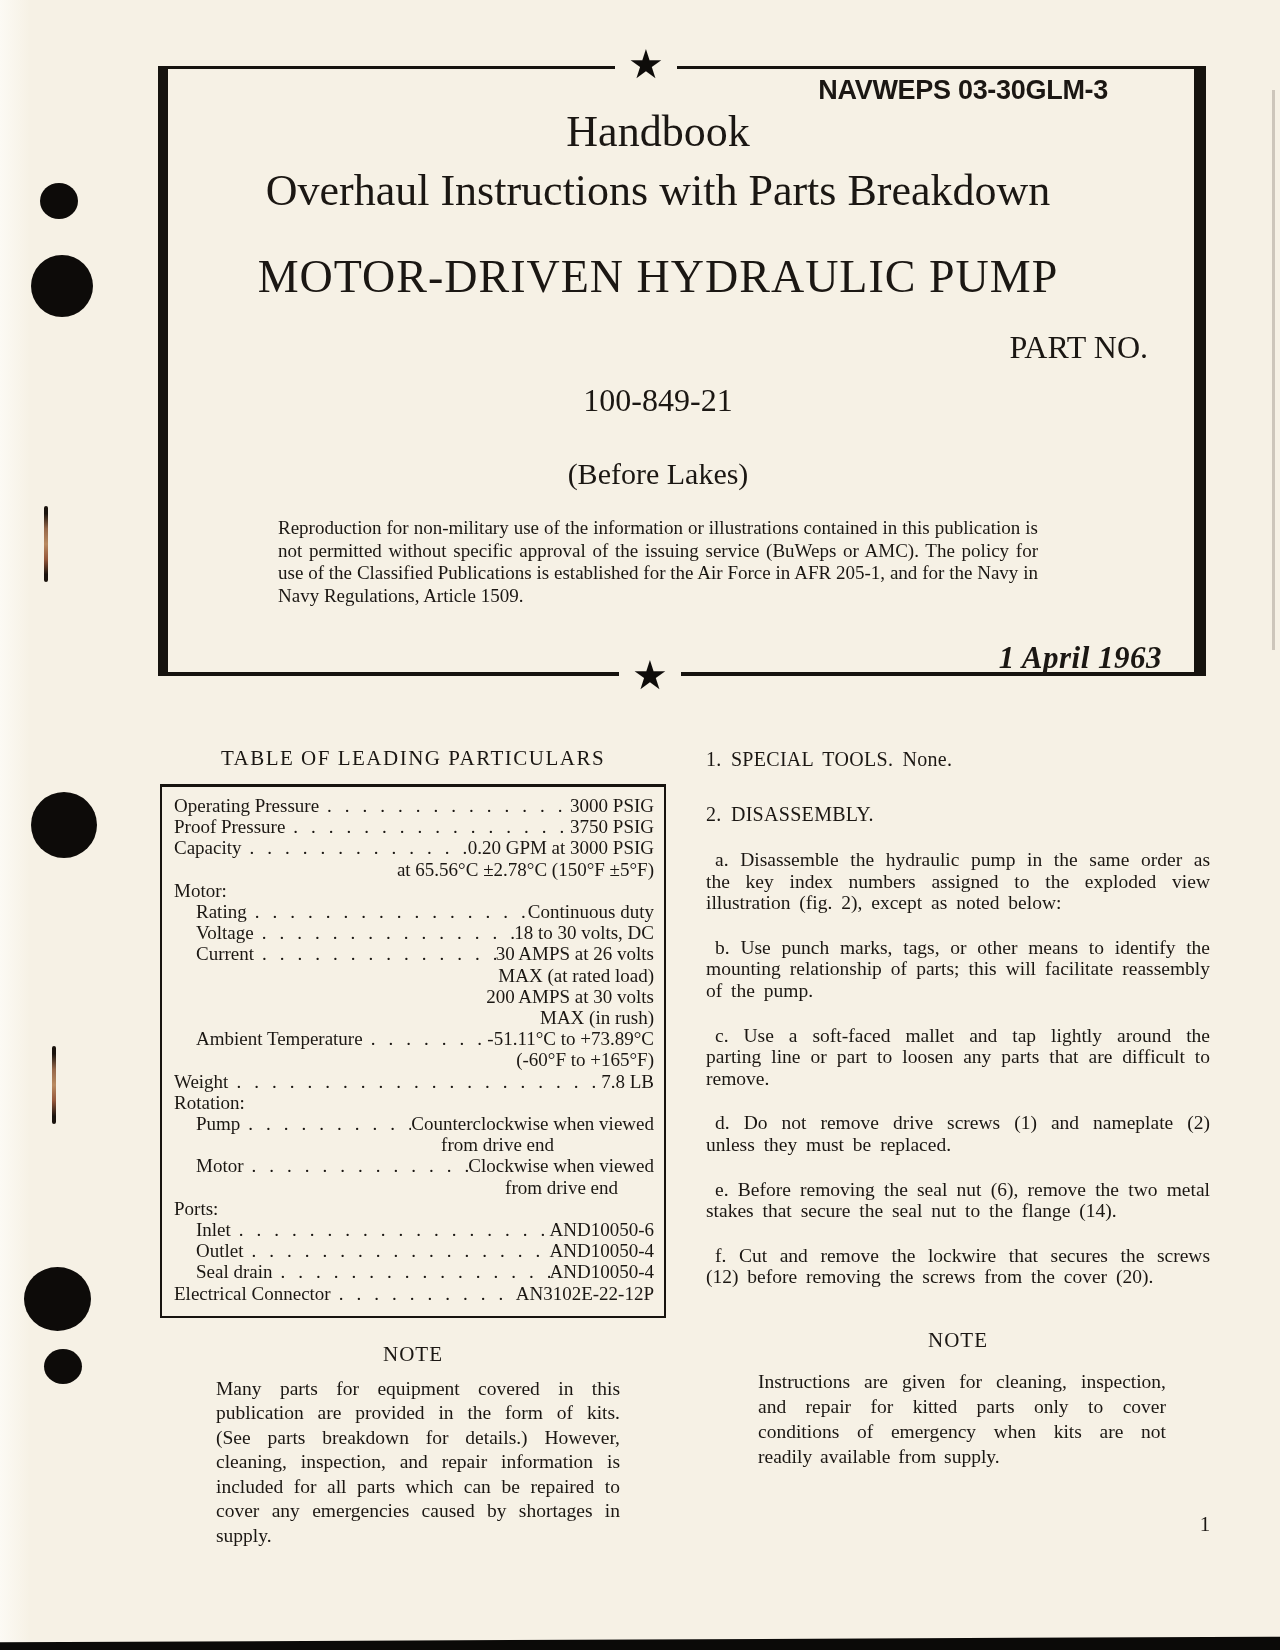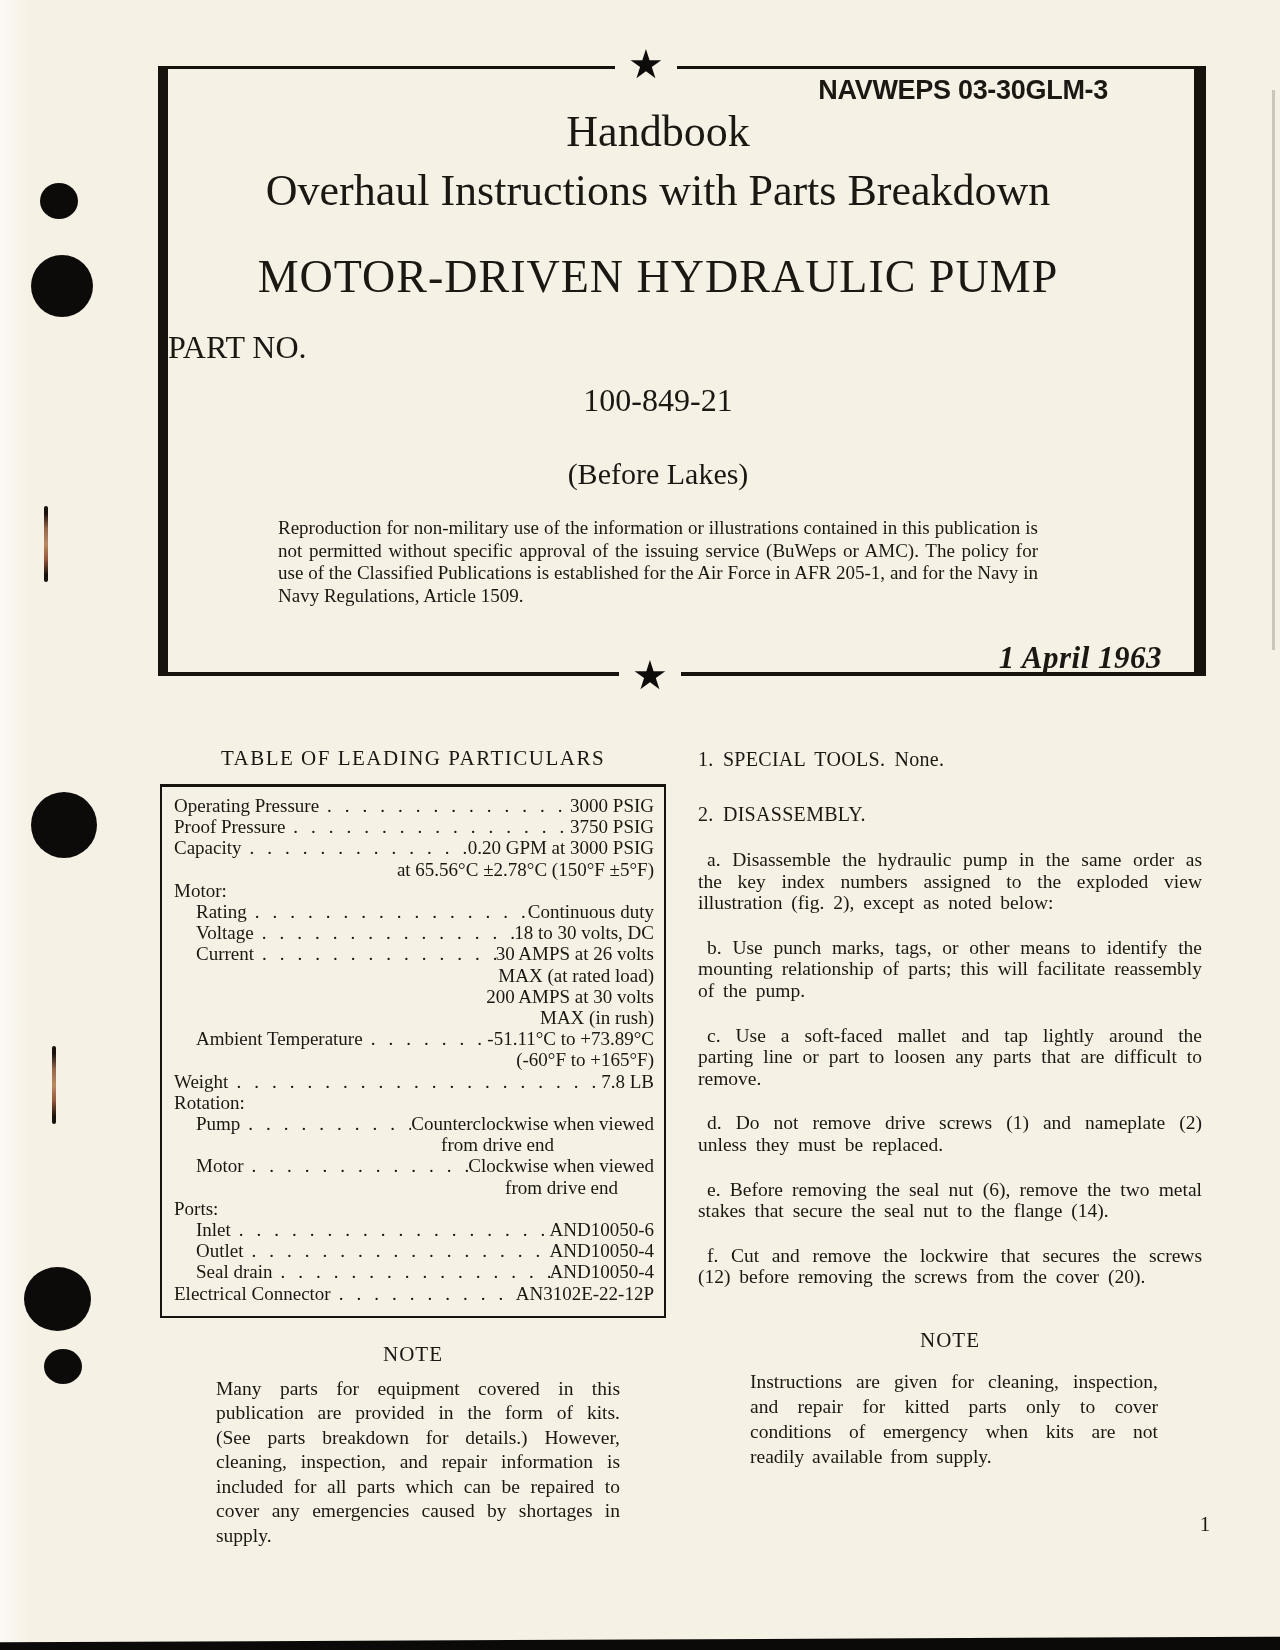--- a/index.html
+++ b/index.html
@@ -28,31 +28,31 @@
 
   .header-box{position:absolute;left:158px;top:66px;width:1048px;height:610px;box-sizing:border-box;
     border-top:3px solid #16130f;border-bottom:4px solid #16130f;
     border-left:10px solid #16130f;border-right:12px solid #16130f;}
   .box-inner{padding:0 46px 0 0;}
   .doc-number{text-align:right;padding:6px 40px 0 0;
     font-family:"Liberation Sans","DejaVu Sans",sans-serif;font-weight:bold;font-size:27px;letter-spacing:-.3px;}
   .t1{text-align:center;font-size:44px;margin-top:0px;}
   .t2{text-align:center;font-size:44px;margin-top:8px;}
   .subject{text-align:center;font-size:46px;margin-top:34px;letter-spacing:1px;}
-  .part-label{text-align:left;font-size:32px;margin-top:26px;}
+  .part-label{text-align:right;font-size:32px;margin-top:26px;}
   .part-number{text-align:center;font-size:32px;margin-top:16px;}
   .maker{text-align:center;font-size:30px;margin-top:38px;}
   .repro{width:760px;margin:26px auto 0;font-size:19px;line-height:22.5px;text-align:justify;}
   .star{position:absolute;font-size:40px;line-height:42px;background:#f6f1e5;padding:0 13px;color:#0e0c0a;}
   #star-top{left:615px;top:44px;}
   #star-bottom{left:619px;top:655px;}
   .date{position:absolute;top:640px;left:700px;width:462px;text-align:right;
     font-size:31px;font-style:italic;font-weight:bold;letter-spacing:.5px;}
 
-  .cols{position:absolute;left:160px;top:744px;width:1050px;display:flex;gap:32px;}
+  .cols{position:absolute;left:160px;top:744px;width:1050px;display:flex;gap:40px;}
   .col-left{width:506px;box-sizing:border-box;}
   .col-right{width:504px;box-sizing:border-box;}
 
   .lp-title{text-align:center;font-size:21px;letter-spacing:1.5px;margin:2px 0 13px;white-space:nowrap;}
   .lp-table{border:2.5px solid #17130e;border-top-width:3.5px;
     padding:8px 10px 12px 12px;font-size:19px;line-height:21.2px;}
   .lp-row{display:flex;white-space:nowrap;}
   .lp-row.ind .lbl{padding-left:22px;}
   .leader{flex:1 1 auto;min-width:0;overflow:hidden;letter-spacing:13px;padding:0 2px 0 8px;}
   .val{text-align:left;}

